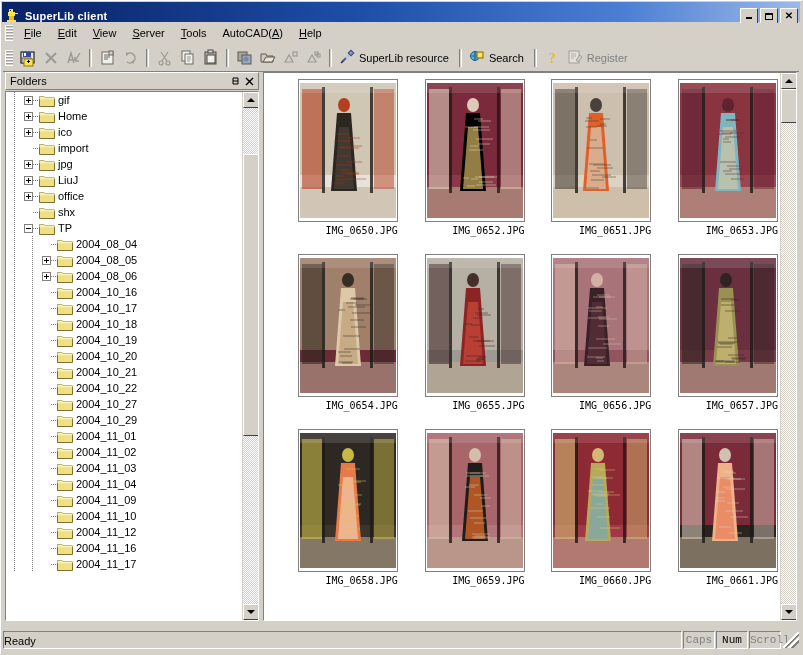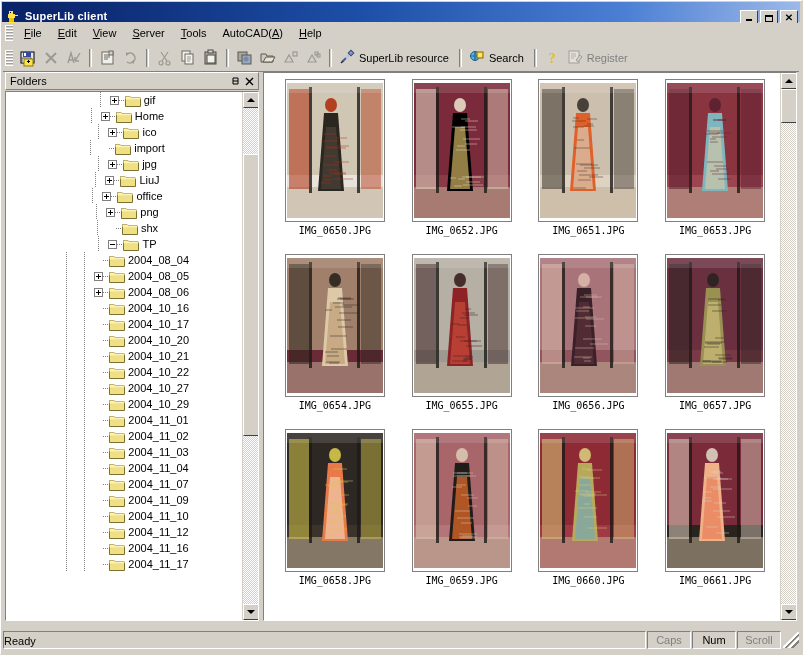--- a/index.html
+++ b/index.html
@@ -19,21 +19,21 @@
     border: 2px solid #d4d0c8;
     border-top: 1px solid #ffffff;
     border-left: 1px solid #ffffff;
     overflow: hidden;
   }
 
   
   .titlebar {
     position: absolute; left: 1px; top: 1px; right: 1px; height: 20px;
     background: linear-gradient(to right, #0a246a 0%, #0a246a 4%, #1d4fa8 45%, #4b7fd4 78%, #9db9e8 100%);
-    display: flex; align-items: flex-start;
+    display: flex; align-items: center;
     padding: 8px 2px 0 3px;
     box-sizing: border-box;
   }
   .title-icon {
     width: 16px; height: 16px; margin-right: 4px; flex: 0 0 auto;
     position: relative;
   }
   .title-text {
     color: #ffffff;
     font-size: 11px;
@@ -120,21 +120,21 @@
     background: #ffffff;
     box-sizing: border-box;
     overflow: hidden;
   }
   .tree-inner {
     position: absolute; left: 0; top: 0; right: 17px; bottom: 0;
     overflow: hidden;
   }
   .tree-row {
     height: 16px; display: flex; align-items: center;
-    font-size: 11px; white-space: nowrap; cursor: default; justify-content: center;
+    font-size: 11px; white-space: nowrap; cursor: default;
   }
   .tree-indent { flex: 0 0 auto; height: 16px; position: relative; }
   .dot-v {
     position: absolute; top: 0; bottom: 0; width: 1px;
     background-image: linear-gradient(to bottom, #808080 50%, transparent 50%);
     background-size: 1px 2px;
   }
   .exp-box {
     width: 9px; height: 9px; box-sizing: border-box;
     border: 1px solid #808080; background: #fff;
@@ -192,21 +192,21 @@
   }
   .thumbs-inner {
     position: absolute; left: 0; top: 0; right: 17px; bottom: 0;
     padding: 6px 0 0 8px;
     box-sizing: border-box;
     overflow: hidden;
   }
   .thumb-row { display: flex; gap: 0; }
   .thumb-cell {
     width: 128px; margin-right: 1px;
-    display: flex; flex-direction: column; align-items: center;
+    display: flex; flex-direction: column; align-items: flex-end;
     cursor: default;
   }
   .thumb-frame {
     width: 100px; height: 143px;
     border: 1px solid #808080;
     background: #ffffff;
     box-sizing: border-box;
     padding: 3px 0;
     display: flex; align-items: center; justify-content: center;
     overflow: hidden;
@@ -231,26 +231,27 @@
   }
   .status-main {
     flex: 1 1 auto; height: 18px; line-height: 18px;
     padding-left: 0;
     font-size: 11px;
     border: 1px solid; border-color: #808080 #ffffff #ffffff #808080;
     box-sizing: border-box;
     color: #000;
   }
   .status-cell {
-    width: 44px; height: 18px; line-height: 16px; text-align: center;
+    width: 32px; height: 18px; line-height: 16px; text-align: center;
     font-size: 11px;
     border: 1px solid; border-color: #808080 #ffffff #ffffff #808080;
     box-sizing: border-box;
     margin-left: 1px;
     color: #808080;
+    font-family: Liberation Mono, monospace;
   }
   .status-cell.on { color: #000; }
   .status-grip {
     width: 16px; height: 16px; margin-left: 2px; flex: 0 0 auto;
     background:
       linear-gradient(135deg, transparent 45%, #ffffff 45%, #ffffff 55%, #808080 55%, #808080 62%, transparent 62%),
       linear-gradient(135deg, transparent 65%, #ffffff 65%, #ffffff 75%, #808080 75%, #808080 82%, transparent 82%);
   }
 </style>
 </head>
@@ -555,101 +556,88 @@
                 <path d="M0.5 2.5 H5 L6.3 4 H15.5 V12.5 H0.5 Z" fill="#f2e27e" stroke="#7a7030" stroke-width="1"></path>
                 <path d="M0.5 2.5 H5 L6.3 4 H15.5 V5.2 H0.5 Z" fill="#fdf3ae" stroke="none"></path>
                 <rect x="2" y="6" width="12" height="5.5" fill="#efe08a" opacity="0.6"></rect>
               </svg></span>
             <span class="tree-label">office</span>
           </div>
           <div class="tree-row">
             <span class="tree-indent" style="width: 18px;">
               <span class="dot-v" style="left: 8px;"></span>
             </span>
+            <span class="exp-space"></span>
+            <span class="dot-h"></span>
+            <span class="folder-ico"><svg width="16" height="13" viewBox="0 0 16 13">
+                <path d="M0.5 2.5 H5 L6.3 4 H15.5 V12.5 H0.5 Z" fill="#f2e27e" stroke="#7a7030" stroke-width="1"></path>
+                <path d="M0.5 2.5 H5 L6.3 4 H15.5 V5.2 H0.5 Z" fill="#fdf3ae" stroke="none"></path>
+                <rect x="2" y="6" width="12" height="5.5" fill="#efe08a" opacity="0.6"></rect>
+              </svg></span>
+            <span class="tree-label">shx</span>
+          </div>
+          <div class="tree-row">
+            <span class="tree-indent" style="width: 18px;">
+              <span class="dot-v" style="left: 8px;"></span>
+            </span>
+            <span class="exp-box"></span>
+            <span class="dot-h"></span>
+            <span class="folder-ico"><svg width="16" height="13" viewBox="0 0 16 13">
+                <path d="M0.5 2.5 H5 L6.3 4 H15.5 V12.5 H0.5 Z" fill="#f2e27e" stroke="#7a7030" stroke-width="1"></path>
+                <path d="M0.5 2.5 H5 L6.3 4 H15.5 V5.2 H0.5 Z" fill="#fdf3ae" stroke="none"></path>
+                <rect x="2" y="6" width="12" height="5.5" fill="#efe08a" opacity="0.6"></rect>
+              </svg></span>
+            <span class="tree-label">TP</span>
+          </div>
+          <div class="tree-row">
+            <span class="tree-indent" style="width: 18px;">
+              <span class="dot-v" style="left: 8px;"></span>
+            </span>
+            <span class="tree-indent" style="width: 18px;">
+              <span class="dot-v" style="left: 8px;"></span>
+            </span>
+            <span class="exp-space"></span>
+            <span class="dot-h"></span>
+            <span class="folder-ico"><svg width="16" height="13" viewBox="0 0 16 13">
+                <path d="M0.5 2.5 H5 L6.3 4 H15.5 V12.5 H0.5 Z" fill="#f2e27e" stroke="#7a7030" stroke-width="1"></path>
+                <path d="M0.5 2.5 H5 L6.3 4 H15.5 V5.2 H0.5 Z" fill="#fdf3ae" stroke="none"></path>
+                <rect x="2" y="6" width="12" height="5.5" fill="#efe08a" opacity="0.6"></rect>
+              </svg></span>
+            <span class="tree-label">2004_08_04</span>
+          </div>
+          <div class="tree-row">
+            <span class="tree-indent" style="width: 18px;">
+              <span class="dot-v" style="left: 8px;"></span>
+            </span>
+            <span class="tree-indent" style="width: 18px;">
+              <span class="dot-v" style="left: 8px;"></span>
+            </span>
             <span class="exp-box plus"></span>
             <span class="dot-h"></span>
             <span class="folder-ico"><svg width="16" height="13" viewBox="0 0 16 13">
                 <path d="M0.5 2.5 H5 L6.3 4 H15.5 V12.5 H0.5 Z" fill="#f2e27e" stroke="#7a7030" stroke-width="1"></path>
                 <path d="M0.5 2.5 H5 L6.3 4 H15.5 V5.2 H0.5 Z" fill="#fdf3ae" stroke="none"></path>
                 <rect x="2" y="6" width="12" height="5.5" fill="#efe08a" opacity="0.6"></rect>
               </svg></span>
-            <span class="tree-label">png</span>
-          </div>
-          <div class="tree-row">
-            <span class="tree-indent" style="width: 18px;">
-              <span class="dot-v" style="left: 8px;"></span>
-            </span>
-            <span class="exp-space"></span>
-            <span class="dot-h"></span>
-            <span class="folder-ico"><svg width="16" height="13" viewBox="0 0 16 13">
-                <path d="M0.5 2.5 H5 L6.3 4 H15.5 V12.5 H0.5 Z" fill="#f2e27e" stroke="#7a7030" stroke-width="1"></path>
-                <path d="M0.5 2.5 H5 L6.3 4 H15.5 V5.2 H0.5 Z" fill="#fdf3ae" stroke="none"></path>
-                <rect x="2" y="6" width="12" height="5.5" fill="#efe08a" opacity="0.6"></rect>
-              </svg></span>
-            <span class="tree-label">shx</span>
-          </div>
-          <div class="tree-row">
-            <span class="tree-indent" style="width: 18px;">
-              <span class="dot-v" style="left: 8px;"></span>
-            </span>
-            <span class="exp-box"></span>
-            <span class="dot-h"></span>
-            <span class="folder-ico"><svg width="16" height="13" viewBox="0 0 16 13">
-                <path d="M0.5 2.5 H5 L6.3 4 H15.5 V12.5 H0.5 Z" fill="#f2e27e" stroke="#7a7030" stroke-width="1"></path>
-                <path d="M0.5 2.5 H5 L6.3 4 H15.5 V5.2 H0.5 Z" fill="#fdf3ae" stroke="none"></path>
-                <rect x="2" y="6" width="12" height="5.5" fill="#efe08a" opacity="0.6"></rect>
-              </svg></span>
-            <span class="tree-label">TP</span>
-          </div>
-          <div class="tree-row">
-            <span class="tree-indent" style="width: 18px;">
-              <span class="dot-v" style="left: 8px;"></span>
-            </span>
-            <span class="tree-indent" style="width: 18px;">
-              <span class="dot-v" style="left: 8px;"></span>
-            </span>
-            <span class="exp-space"></span>
-            <span class="dot-h"></span>
-            <span class="folder-ico"><svg width="16" height="13" viewBox="0 0 16 13">
-                <path d="M0.5 2.5 H5 L6.3 4 H15.5 V12.5 H0.5 Z" fill="#f2e27e" stroke="#7a7030" stroke-width="1"></path>
-                <path d="M0.5 2.5 H5 L6.3 4 H15.5 V5.2 H0.5 Z" fill="#fdf3ae" stroke="none"></path>
-                <rect x="2" y="6" width="12" height="5.5" fill="#efe08a" opacity="0.6"></rect>
-              </svg></span>
-            <span class="tree-label">2004_08_04</span>
+            <span class="tree-label">2004_08_05</span>
           </div>
           <div class="tree-row">
             <span class="tree-indent" style="width: 18px;">
               <span class="dot-v" style="left: 8px;"></span>
             </span>
             <span class="tree-indent" style="width: 18px;">
               <span class="dot-v" style="left: 8px;"></span>
             </span>
             <span class="exp-box plus"></span>
             <span class="dot-h"></span>
             <span class="folder-ico"><svg width="16" height="13" viewBox="0 0 16 13">
                 <path d="M0.5 2.5 H5 L6.3 4 H15.5 V12.5 H0.5 Z" fill="#f2e27e" stroke="#7a7030" stroke-width="1"></path>
                 <path d="M0.5 2.5 H5 L6.3 4 H15.5 V5.2 H0.5 Z" fill="#fdf3ae" stroke="none"></path>
                 <rect x="2" y="6" width="12" height="5.5" fill="#efe08a" opacity="0.6"></rect>
               </svg></span>
-            <span class="tree-label">2004_08_05</span>
-          </div>
-          <div class="tree-row">
-            <span class="tree-indent" style="width: 18px;">
-              <span class="dot-v" style="left: 8px;"></span>
-            </span>
-            <span class="tree-indent" style="width: 18px;">
-              <span class="dot-v" style="left: 8px;"></span>
-            </span>
-            <span class="exp-box plus"></span>
-            <span class="dot-h"></span>
-            <span class="folder-ico"><svg width="16" height="13" viewBox="0 0 16 13">
-                <path d="M0.5 2.5 H5 L6.3 4 H15.5 V12.5 H0.5 Z" fill="#f2e27e" stroke="#7a7030" stroke-width="1"></path>
-                <path d="M0.5 2.5 H5 L6.3 4 H15.5 V5.2 H0.5 Z" fill="#fdf3ae" stroke="none"></path>
-                <rect x="2" y="6" width="12" height="5.5" fill="#efe08a" opacity="0.6"></rect>
-              </svg></span>
             <span class="tree-label">2004_08_06</span>
           </div>
           <div class="tree-row">
             <span class="tree-indent" style="width: 18px;">
               <span class="dot-v" style="left: 8px;"></span>
             </span>
             <span class="tree-indent" style="width: 18px;">
               <span class="dot-v" style="left: 8px;"></span>
             </span>
             <span class="exp-space"></span>
@@ -684,20 +672,52 @@
             <span class="tree-indent" style="width: 18px;">
               <span class="dot-v" style="left: 8px;"></span>
             </span>
             <span class="exp-space"></span>
             <span class="dot-h"></span>
             <span class="folder-ico"><svg width="16" height="13" viewBox="0 0 16 13">
                 <path d="M0.5 2.5 H5 L6.3 4 H15.5 V12.5 H0.5 Z" fill="#f2e27e" stroke="#7a7030" stroke-width="1"></path>
                 <path d="M0.5 2.5 H5 L6.3 4 H15.5 V5.2 H0.5 Z" fill="#fdf3ae" stroke="none"></path>
                 <rect x="2" y="6" width="12" height="5.5" fill="#efe08a" opacity="0.6"></rect>
               </svg></span>
+            <span class="tree-label">2004_10_18</span>
+          </div>
+          <div class="tree-row">
+            <span class="tree-indent" style="width: 18px;">
+              <span class="dot-v" style="left: 8px;"></span>
+            </span>
+            <span class="tree-indent" style="width: 18px;">
+              <span class="dot-v" style="left: 8px;"></span>
+            </span>
+            <span class="exp-space"></span>
+            <span class="dot-h"></span>
+            <span class="folder-ico"><svg width="16" height="13" viewBox="0 0 16 13">
+                <path d="M0.5 2.5 H5 L6.3 4 H15.5 V12.5 H0.5 Z" fill="#f2e27e" stroke="#7a7030" stroke-width="1"></path>
+                <path d="M0.5 2.5 H5 L6.3 4 H15.5 V5.2 H0.5 Z" fill="#fdf3ae" stroke="none"></path>
+                <rect x="2" y="6" width="12" height="5.5" fill="#efe08a" opacity="0.6"></rect>
+              </svg></span>
+            <span class="tree-label">2004_10_19</span>
+          </div>
+          <div class="tree-row">
+            <span class="tree-indent" style="width: 18px;">
+              <span class="dot-v" style="left: 8px;"></span>
+            </span>
+            <span class="tree-indent" style="width: 18px;">
+              <span class="dot-v" style="left: 8px;"></span>
+            </span>
+            <span class="exp-space"></span>
+            <span class="dot-h"></span>
+            <span class="folder-ico"><svg width="16" height="13" viewBox="0 0 16 13">
+                <path d="M0.5 2.5 H5 L6.3 4 H15.5 V12.5 H0.5 Z" fill="#f2e27e" stroke="#7a7030" stroke-width="1"></path>
+                <path d="M0.5 2.5 H5 L6.3 4 H15.5 V5.2 H0.5 Z" fill="#fdf3ae" stroke="none"></path>
+                <rect x="2" y="6" width="12" height="5.5" fill="#efe08a" opacity="0.6"></rect>
+              </svg></span>
             <span class="tree-label">2004_10_20</span>
           </div>
           <div class="tree-row">
             <span class="tree-indent" style="width: 18px;">
               <span class="dot-v" style="left: 8px;"></span>
             </span>
             <span class="tree-indent" style="width: 18px;">
               <span class="dot-v" style="left: 8px;"></span>
             </span>
             <span class="exp-space"></span>
@@ -813,36 +833,20 @@
               <span class="dot-v" style="left: 8px;"></span>
             </span>
             <span class="exp-space"></span>
             <span class="dot-h"></span>
             <span class="folder-ico"><svg width="16" height="13" viewBox="0 0 16 13">
                 <path d="M0.5 2.5 H5 L6.3 4 H15.5 V12.5 H0.5 Z" fill="#f2e27e" stroke="#7a7030" stroke-width="1"></path>
                 <path d="M0.5 2.5 H5 L6.3 4 H15.5 V5.2 H0.5 Z" fill="#fdf3ae" stroke="none"></path>
                 <rect x="2" y="6" width="12" height="5.5" fill="#efe08a" opacity="0.6"></rect>
               </svg></span>
             <span class="tree-label">2004_11_04</span>
-          </div>
-          <div class="tree-row">
-            <span class="tree-indent" style="width: 18px;">
-              <span class="dot-v" style="left: 8px;"></span>
-            </span>
-            <span class="tree-indent" style="width: 18px;">
-              <span class="dot-v" style="left: 8px;"></span>
-            </span>
-            <span class="exp-space"></span>
-            <span class="dot-h"></span>
-            <span class="folder-ico"><svg width="16" height="13" viewBox="0 0 16 13">
-                <path d="M0.5 2.5 H5 L6.3 4 H15.5 V12.5 H0.5 Z" fill="#f2e27e" stroke="#7a7030" stroke-width="1"></path>
-                <path d="M0.5 2.5 H5 L6.3 4 H15.5 V5.2 H0.5 Z" fill="#fdf3ae" stroke="none"></path>
-                <rect x="2" y="6" width="12" height="5.5" fill="#efe08a" opacity="0.6"></rect>
-              </svg></span>
-            <span class="tree-label">2004_11_07</span>
           </div>
           <div class="tree-row">
             <span class="tree-indent" style="width: 18px;">
               <span class="dot-v" style="left: 8px;"></span>
             </span>
             <span class="tree-indent" style="width: 18px;">
               <span class="dot-v" style="left: 8px;"></span>
             </span>
             <span class="exp-space"></span>
             <span class="dot-h"></span>

